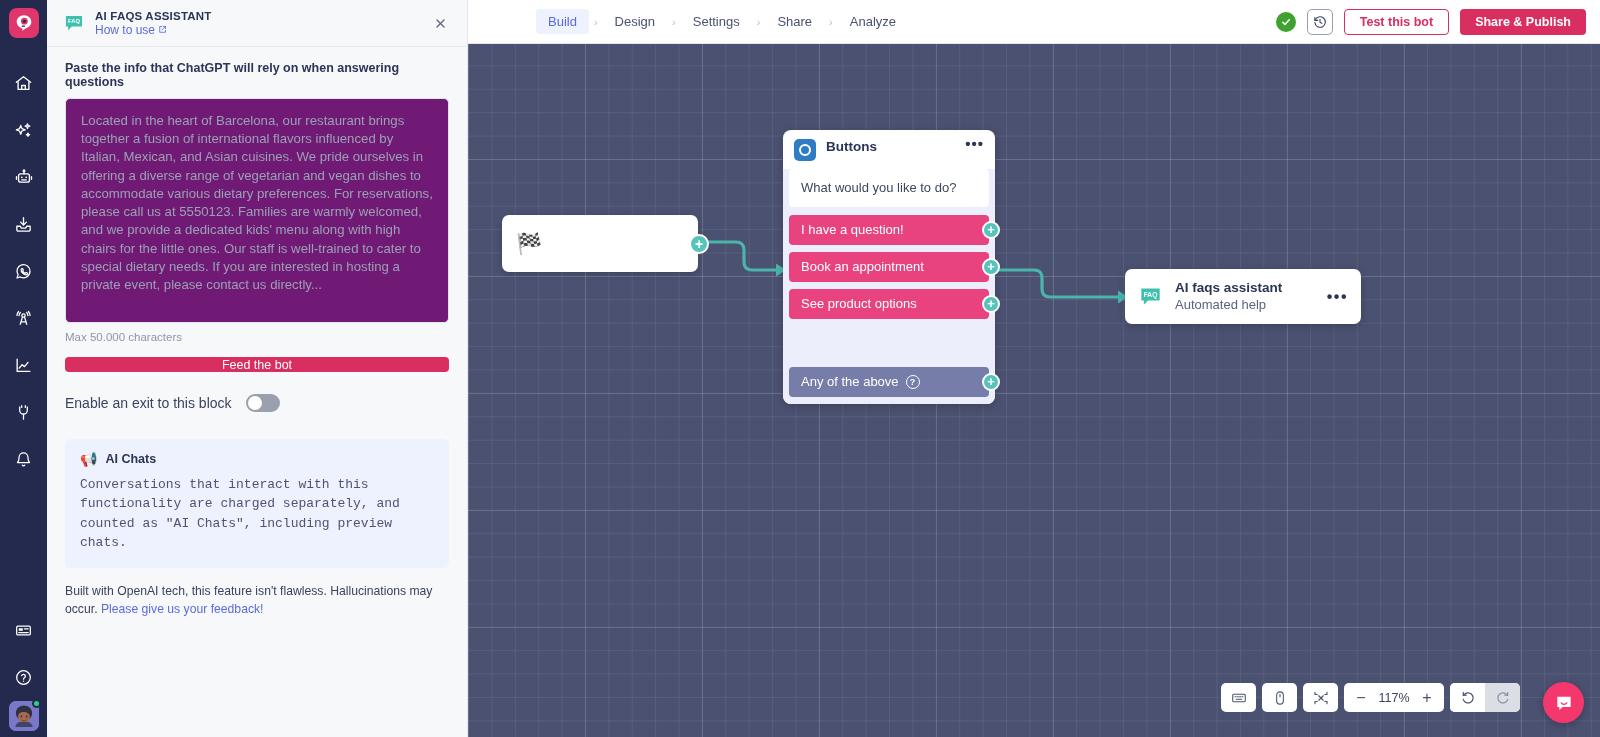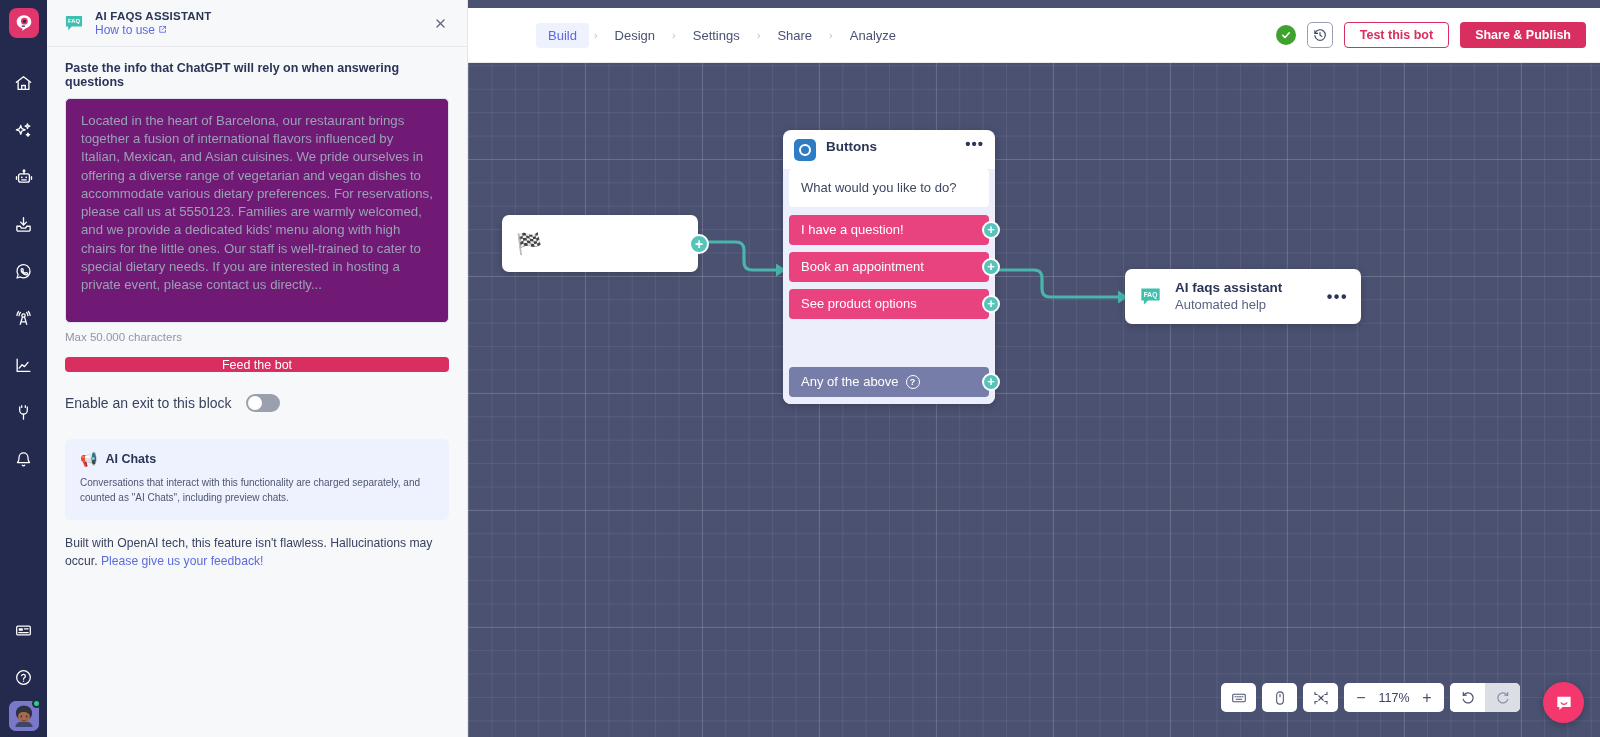--- a/index.html
+++ b/index.html
@@ -88,29 +88,29 @@
   }
   .toggle .knob {
     position: absolute; left: 2px; top: 2px; width: 14px; height: 14px; border-radius: 50%;
     background: #fff;
   }
   .notice {
     margin-top: 27px; background: #eef1fe; border-radius: 6px; padding: 13px 15px 15px 15px;
   }
   .notice-head { display: flex; align-items: center; gap: 8px; margin-bottom: 9px; }
   .notice-title { font-size: 12.5px; font-weight: bold; color: #2b3558; }
-  .notice-text { font-size: 10px; line-height: 1.5; color: #4d5571; }
+  .notice-text { font-size: 13px; line-height: 1.5; color: #4d5571; font-family: Liberation Mono, monospace; }
   .disclaimer {
     margin-top: 14px; font-size: 12.2px; line-height: 1.5; color: #3a4261;
   }
   .disclaimer a { color: #5b6ae0; text-decoration: none; cursor: pointer; }
 
   
   .topbar {
-    position: absolute; left: 468px; top: 8px; width: 1132px; height: 55px;
+    position: absolute; left: 468px; top: 0; width: 1132px; height: 44px;
     background: #fff; border-bottom: 1px solid #e6e8ee; display: flex; align-items: center;
     z-index: 20;
   }
   .crumbs { display: flex; align-items: center; margin-left: 68px; }
   .crumb {
     font-size: 13px; color: #4a5271; padding: 5px 12px; border-radius: 4px; cursor: pointer;
   }
   .crumb.active { background: #eef1fe; color: #5b6ae0; }
   .crumb-sep { color: #b9becd; font-size: 11px; padding: 0 5px; }
   .top-actions {

